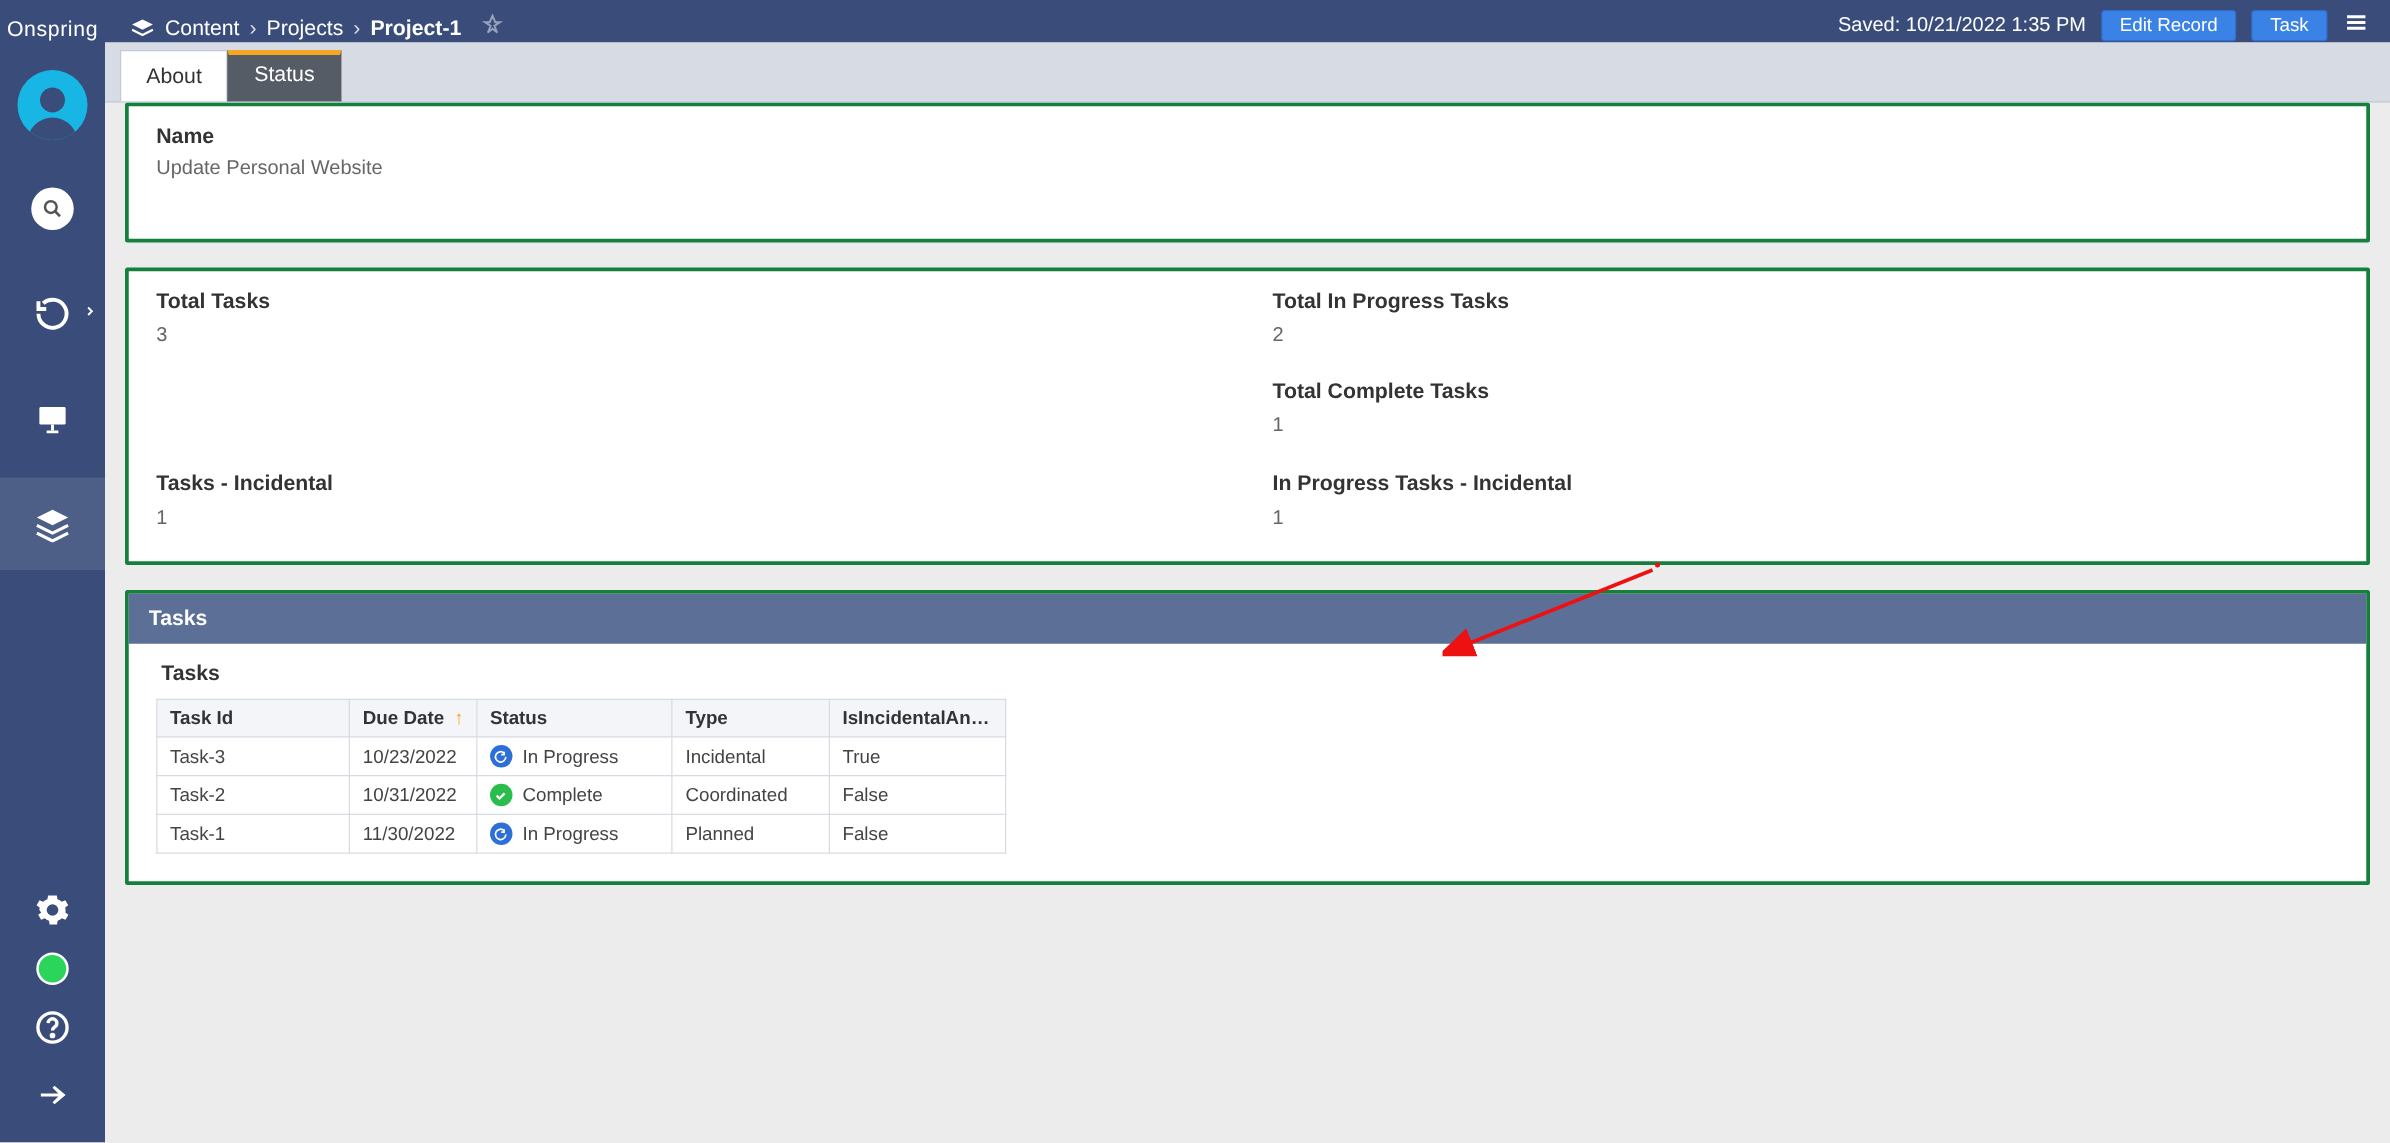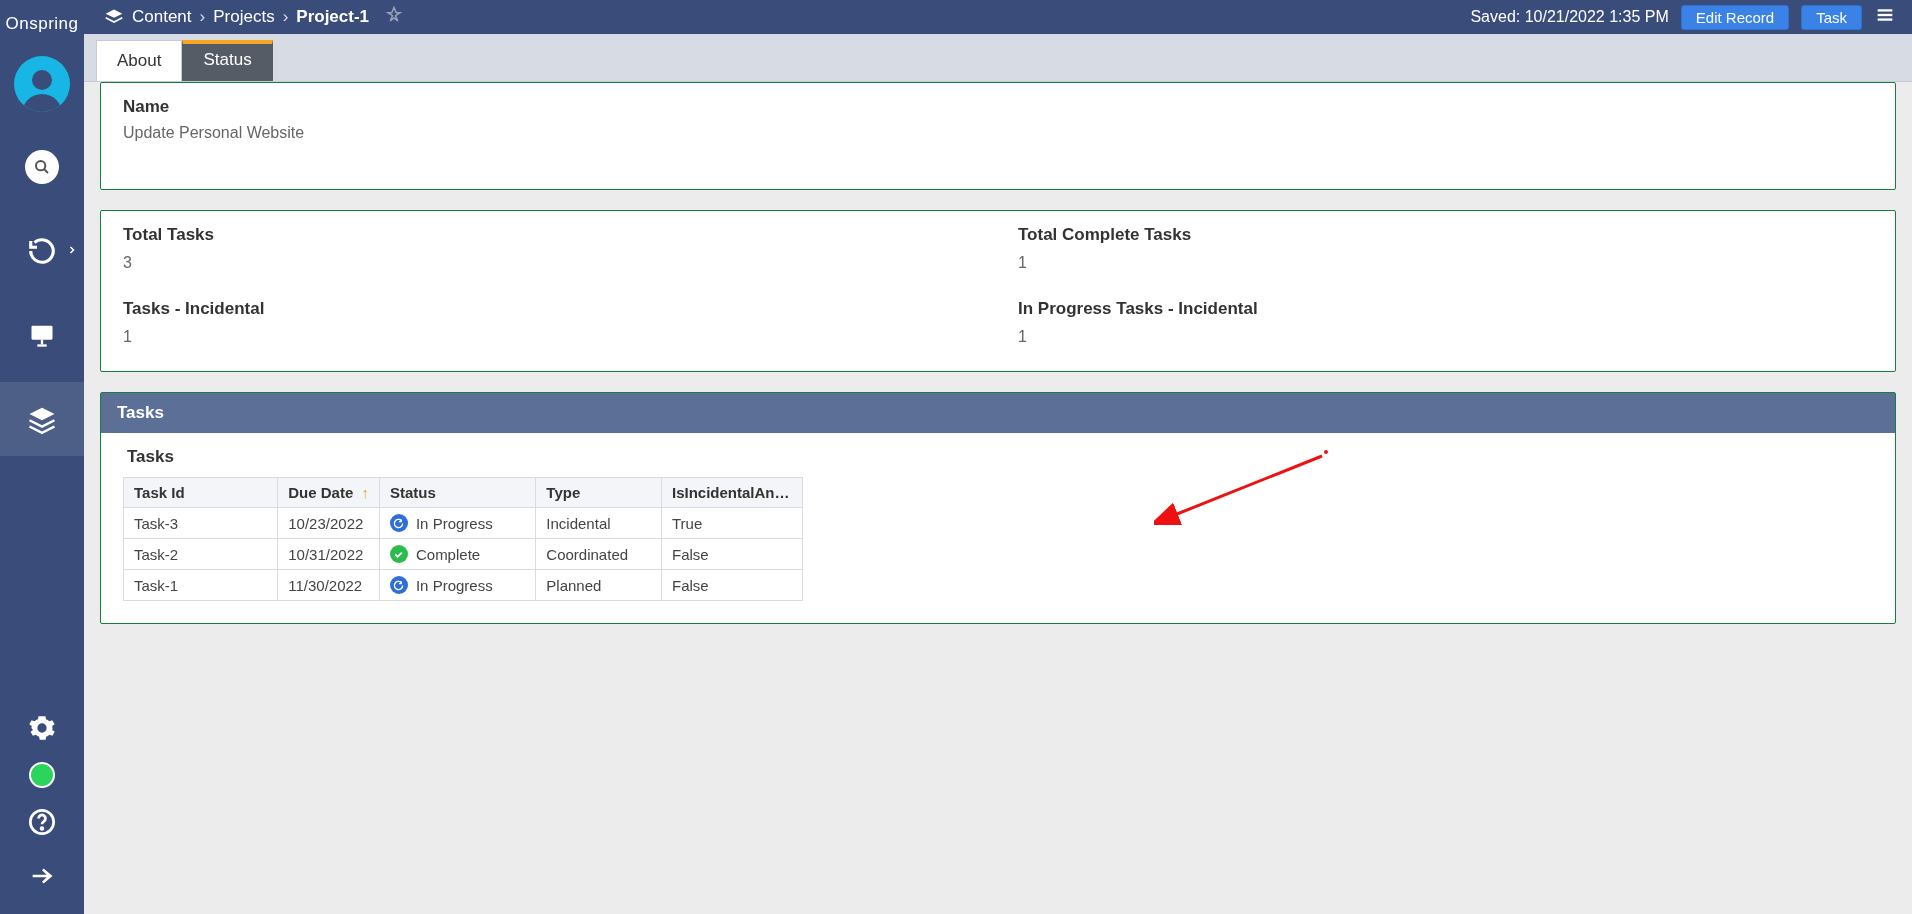--- a/index.html
+++ b/index.html
@@ -138,21 +138,21 @@
       flex-direction: column;
       background: #ececec;
       min-width: 0;
     }
 
     
     .topbar {
       background: #3a4d7a;
       height: 34px;
       display: flex;
-      align-items: center;
+      align-items: flex-end;
       padding: 0 16px 0 20px;
       color: #fff;
       font-size: 17px;
     }
     .breadcrumb {
       display: flex;
       align-items: center;
       gap: 8px;
     }
     .breadcrumb-icon {
@@ -226,21 +226,21 @@
     }
 
     
     .content {
       flex: 1;
       overflow-y: auto;
       padding: 0 16px 20px 16px;
     }
     .panel {
       background: #fff;
-      border: 1px solid #15803d;
+      border: 3px solid #15803d;
       border-radius: 2px;
       margin-top: 0;
     }
     .panel + .panel {
       margin-top: 20px;
     }
     .panel-body {
       padding: 14px 22px 22px;
     }
     .panel-header {
@@ -475,20 +475,24 @@
       </div>
 
       <div class="panel">
         <div class="panel-body">
           <div class="metrics-grid">
             <div class="metric">
               <div class="field-label">Total Tasks</div>
               <div class="field-value">3</div>
             </div>
             <div>
+              <div class="metric" style="margin-bottom:22px">
+                <div class="field-label">Total In Progress Tasks</div>
+                <div class="field-value">2</div>
+              </div>
               <div class="metric">
                 <div class="field-label">Total Complete Tasks</div>
                 <div class="field-value">1</div>
               </div>
             </div>
             <div class="metric">
               <div class="field-label">Tasks - Incidental</div>
               <div class="field-value">1</div>
             </div>
             <div class="metric">

